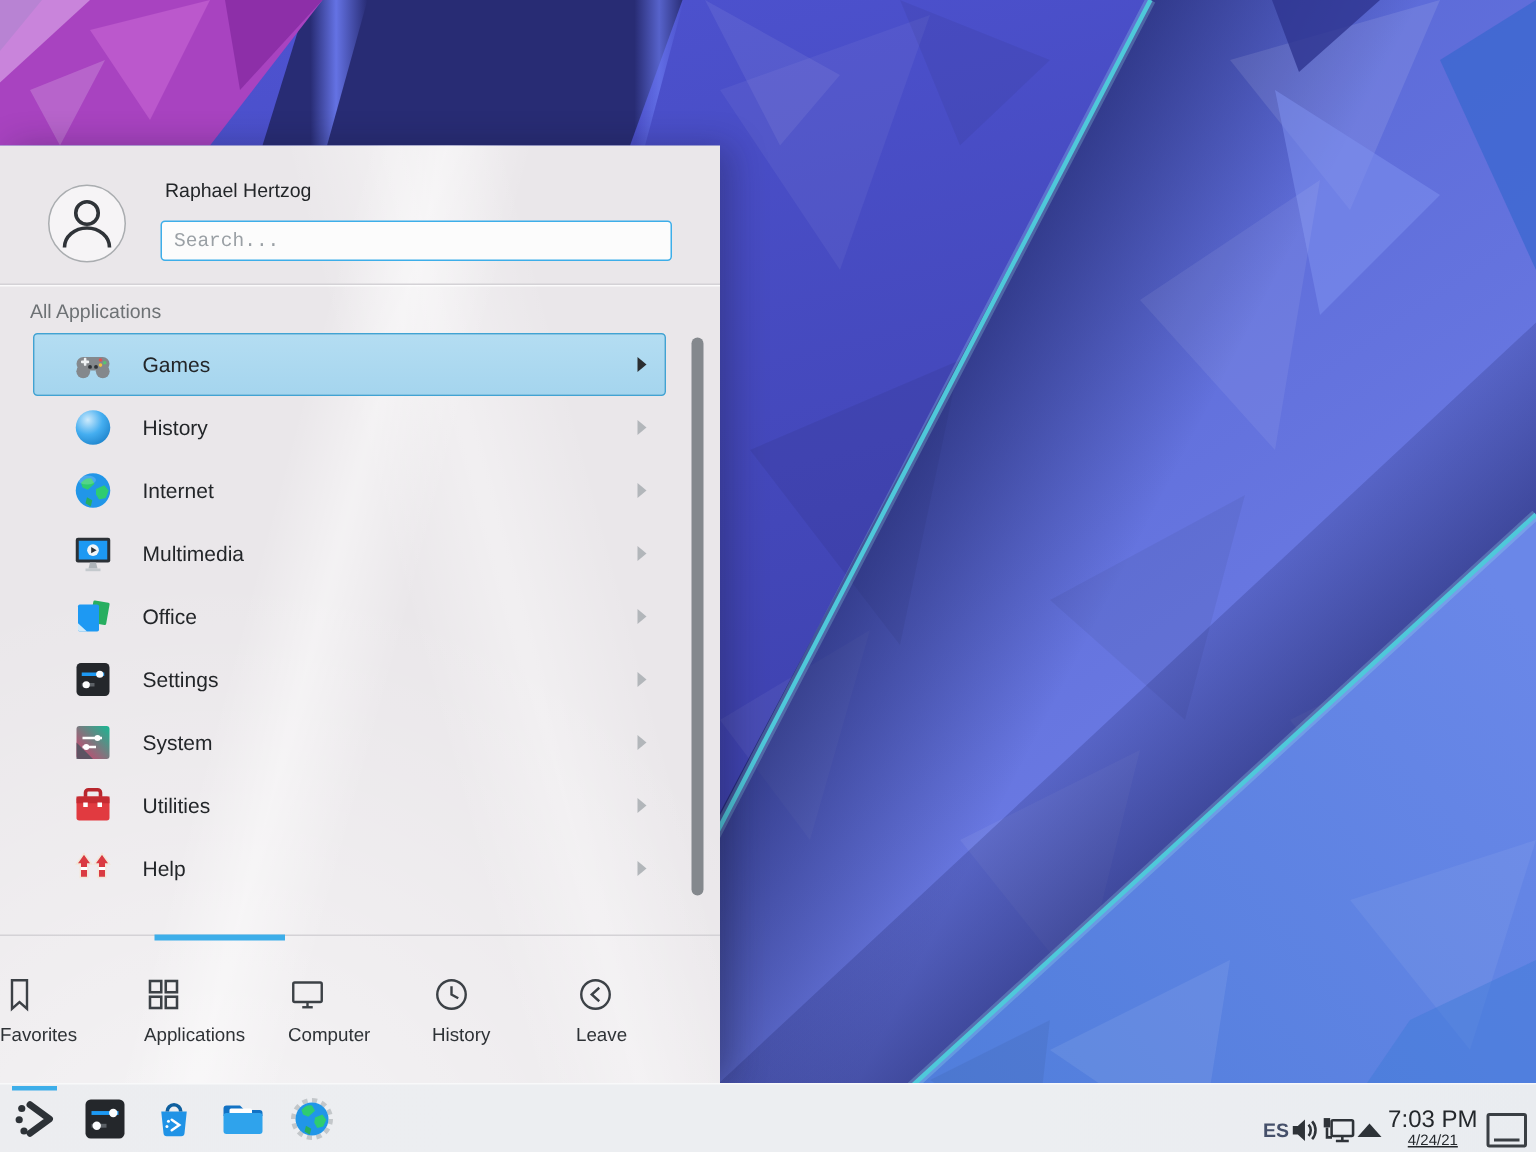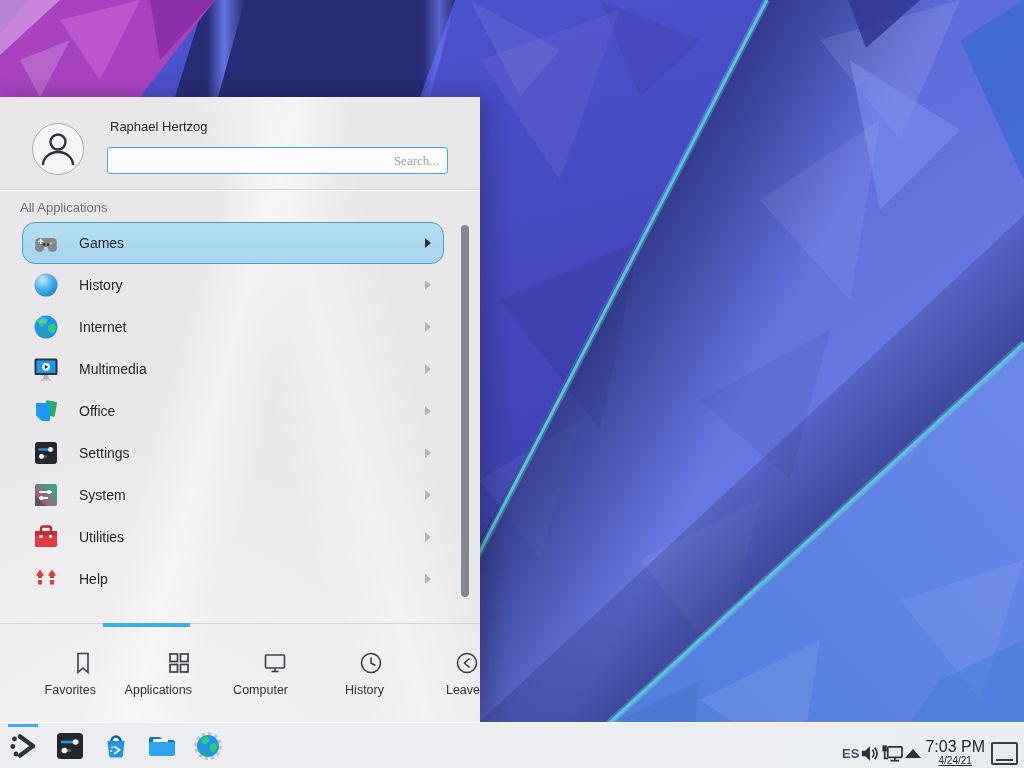--- a/index.html
+++ b/index.html
@@ -15,44 +15,44 @@
       radial-gradient(circle at 30% 115%, rgba(255,255,255,.55), rgba(255,255,255,0) 55%),
       #eae7ea;
     box-shadow:8px 0 22px rgba(20,20,40,.30);
     color:#232629;}
   .avatar{position:absolute;left:32px;top:26px;width:50px;height:50px;border-radius:50%;
     border:1px solid #aaadb0;background:rgba(255,255,255,.55);}
   .avatar svg{position:absolute;inset:0;}
   .user-name{position:absolute;left:110px;top:22px;font-size:13px;color:#232629;}
   .search{position:absolute;left:107px;top:50px;width:341px;height:27px;box-sizing:border-box;
     border:1px solid #3daee9;border-radius:3px;background:#fcfcfc;padding:0 8px;
-    font-size:13px;color:#232629;outline:none;font-family:Liberation Serif, serif;text-align:right;}
+    font-size:13px;color:#232629;outline:none;font-family:Liberation Mono, monospace;}
   .search::placeholder{color:#9aa0a5;}
   .header-sep{position:absolute;left:0;top:92px;width:100%;height:1px;background:#d4d2d6;
     box-shadow:0 1px 0 rgba(255,255,255,.8);}
   .section-label{position:absolute;left:20px;top:103px;font-size:13px;color:#6e7275;}
 
   #app-list{position:absolute;left:22px;top:125px;width:422px;height:401px;overflow:hidden;}
   .menu-item{display:flex;align-items:center;height:42px;box-sizing:border-box;
-    padding-left:9px;border:1px solid transparent;border-radius:13px;}
+    padding-left:25px;border:1px solid transparent;border-radius:3px;}
   .menu-item.selected{background:linear-gradient(#b4ddf2,#a5d5ee);border-color:#41a3d3;}
   .mi-icon{width:28px;height:28px;flex:0 0 28px;margin-right:19px;}
   .mi-icon svg{display:block;}
   .mi-label{font-size:14px;color:#232629;}
   .mi-arrow{margin-left:auto;margin-right:12px;width:0;height:0;
     border-left:6px solid #b2b6ba;border-top:5px solid transparent;border-bottom:5px solid transparent;}
   .menu-item.selected .mi-arrow{border-left-color:#2b2e31;}
 
   #scrollbar-thumb{position:absolute;left:461px;top:128px;width:8px;height:372px;
     border-radius:4px;background:#84888d;}
 
   #footer{position:absolute;left:0;top:526px;width:100%;height:99px;
     border-top:1px solid #d4d2d6;display:flex;}
   .tab-indicator{position:absolute;left:103px;top:-1px;width:87px;height:4px;background:#3daee9;}
-  .f-tab{flex:1;display:flex;flex-direction:column;align-items:flex-end;justify-content:center;gap:7px;}
+  .f-tab{flex:1;display:flex;flex-direction:column;align-items:flex-start;justify-content:center;gap:7px;}
   .f-tab svg{display:block;}
   .f-label{font-size:12.5px;color:#2e3236;}
 
   
   #taskbar{position:absolute;left:0;top:722px;width:1024px;height:46px;
     background:linear-gradient(90deg,#ecedf0,#eceef1 60%,#e9ecf0);
     border-top:1px solid rgba(255,255,255,.65);}
   #launchers{position:absolute;left:8px;top:0;height:46px;display:flex;align-items:center;gap:14px;}
   .tb-icon{width:32px;height:32px;}
   .active-line{position:absolute;left:8px;top:1px;width:30px;height:3px;background:#3daee9;}

